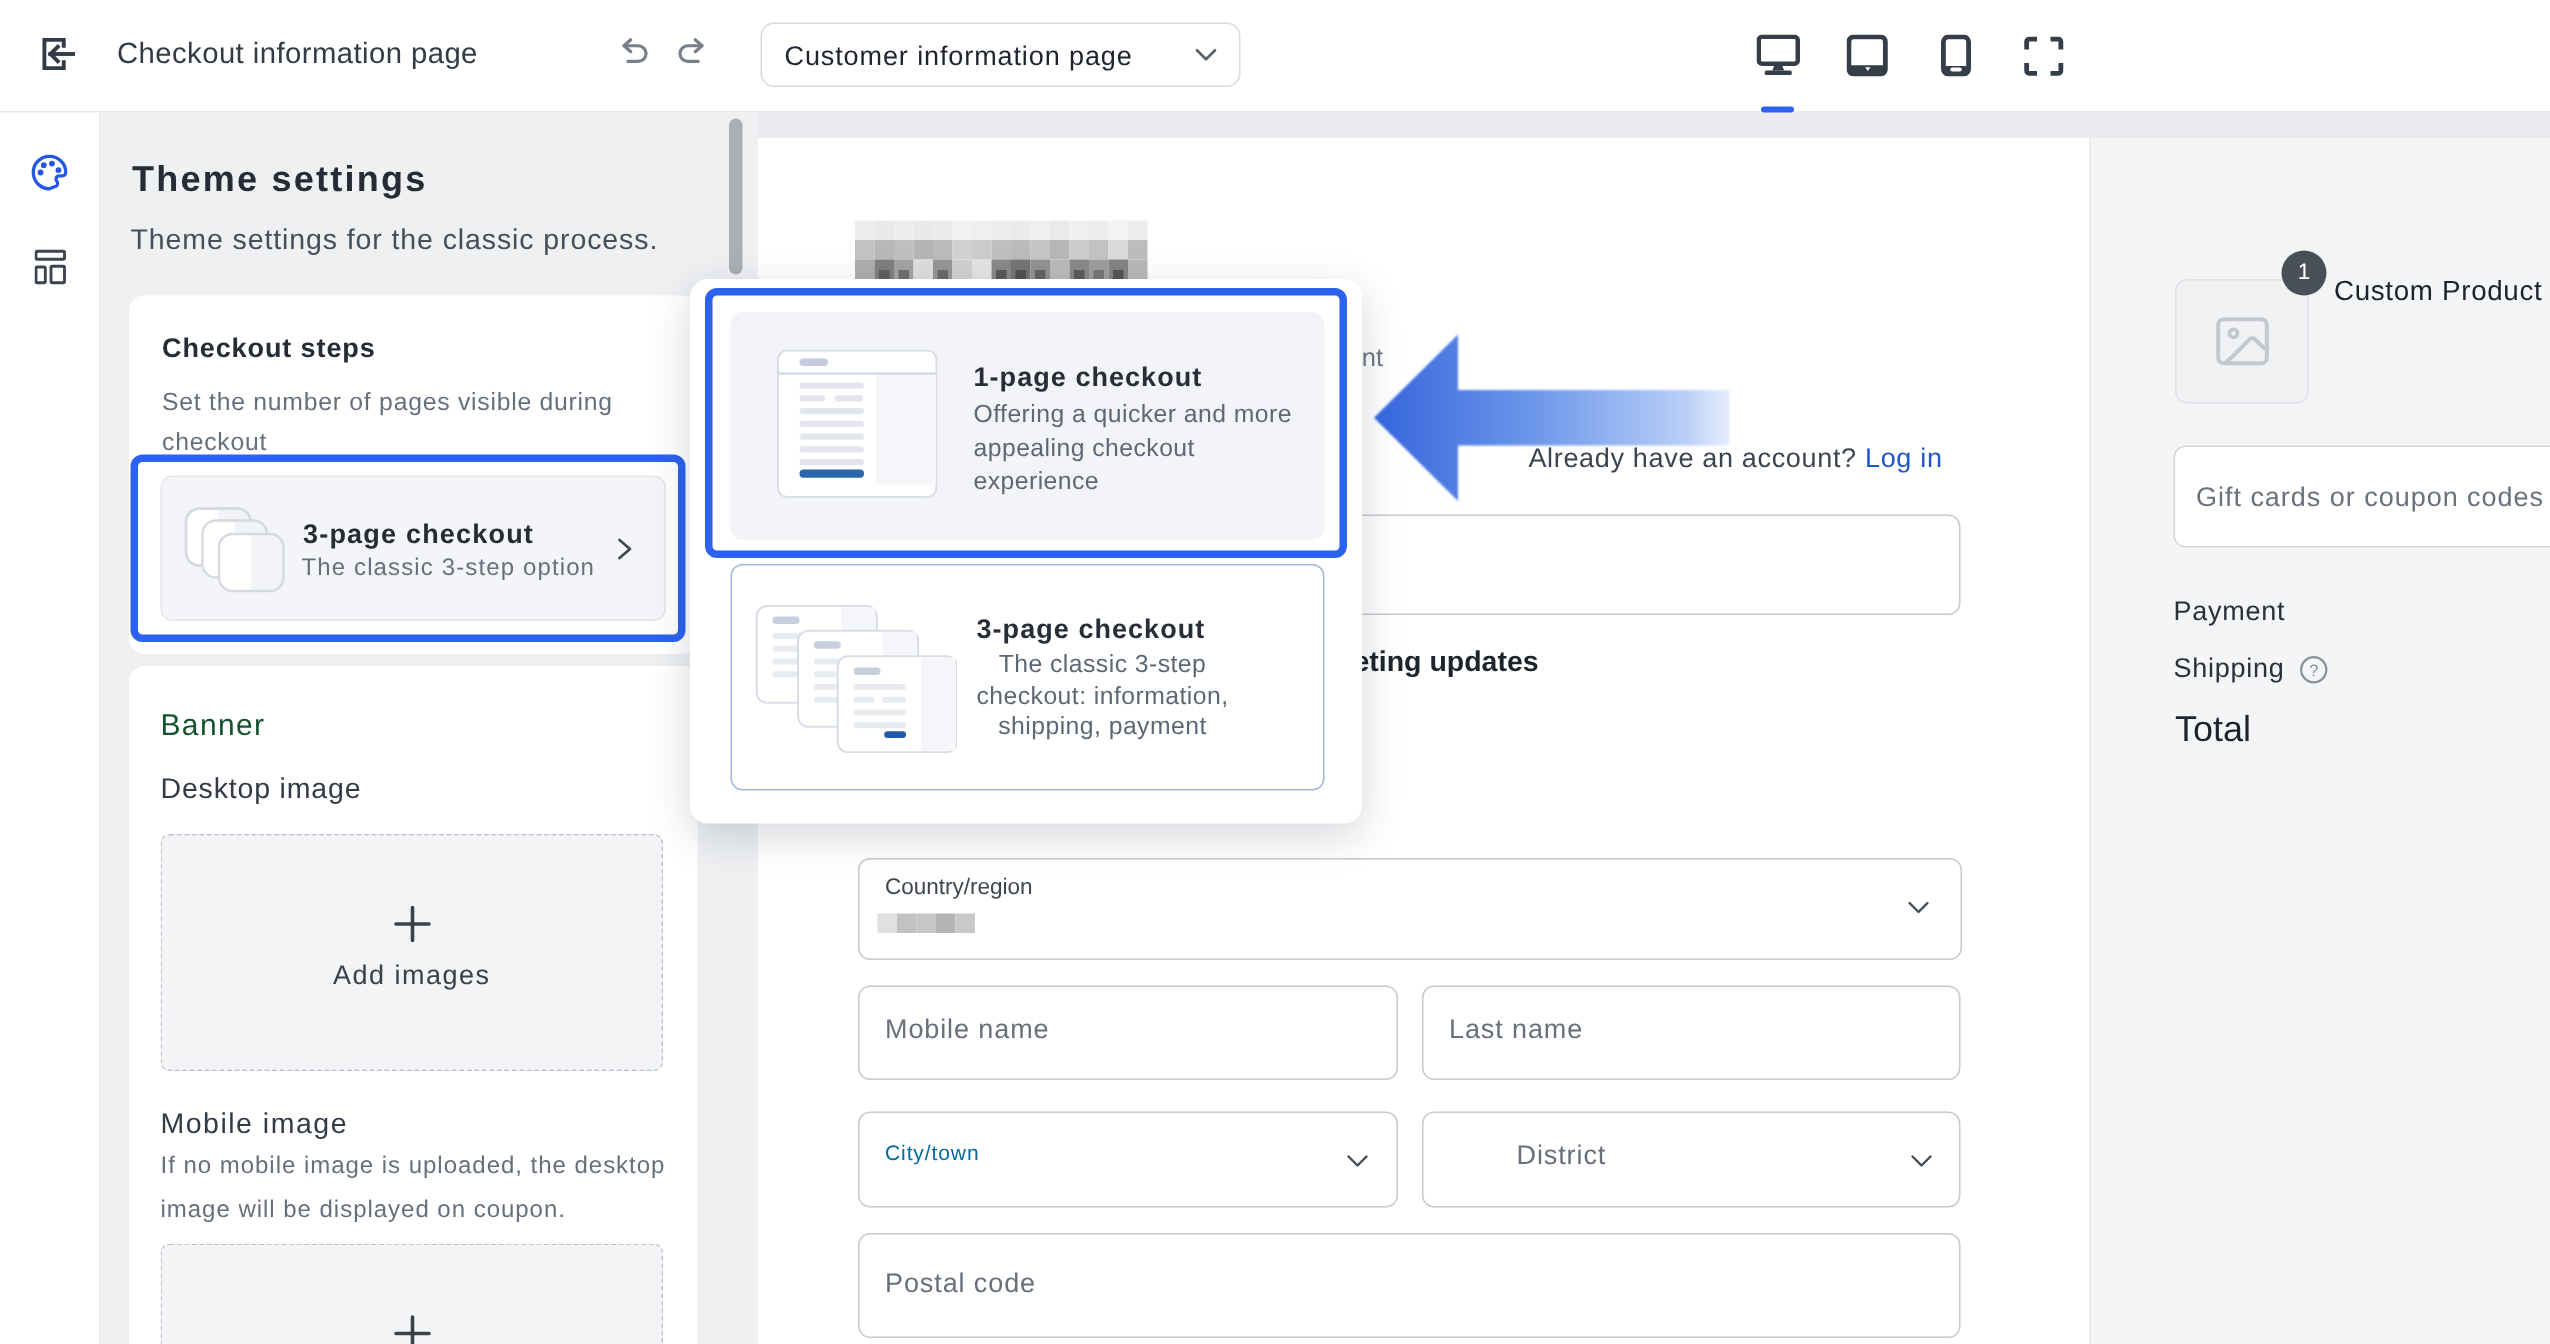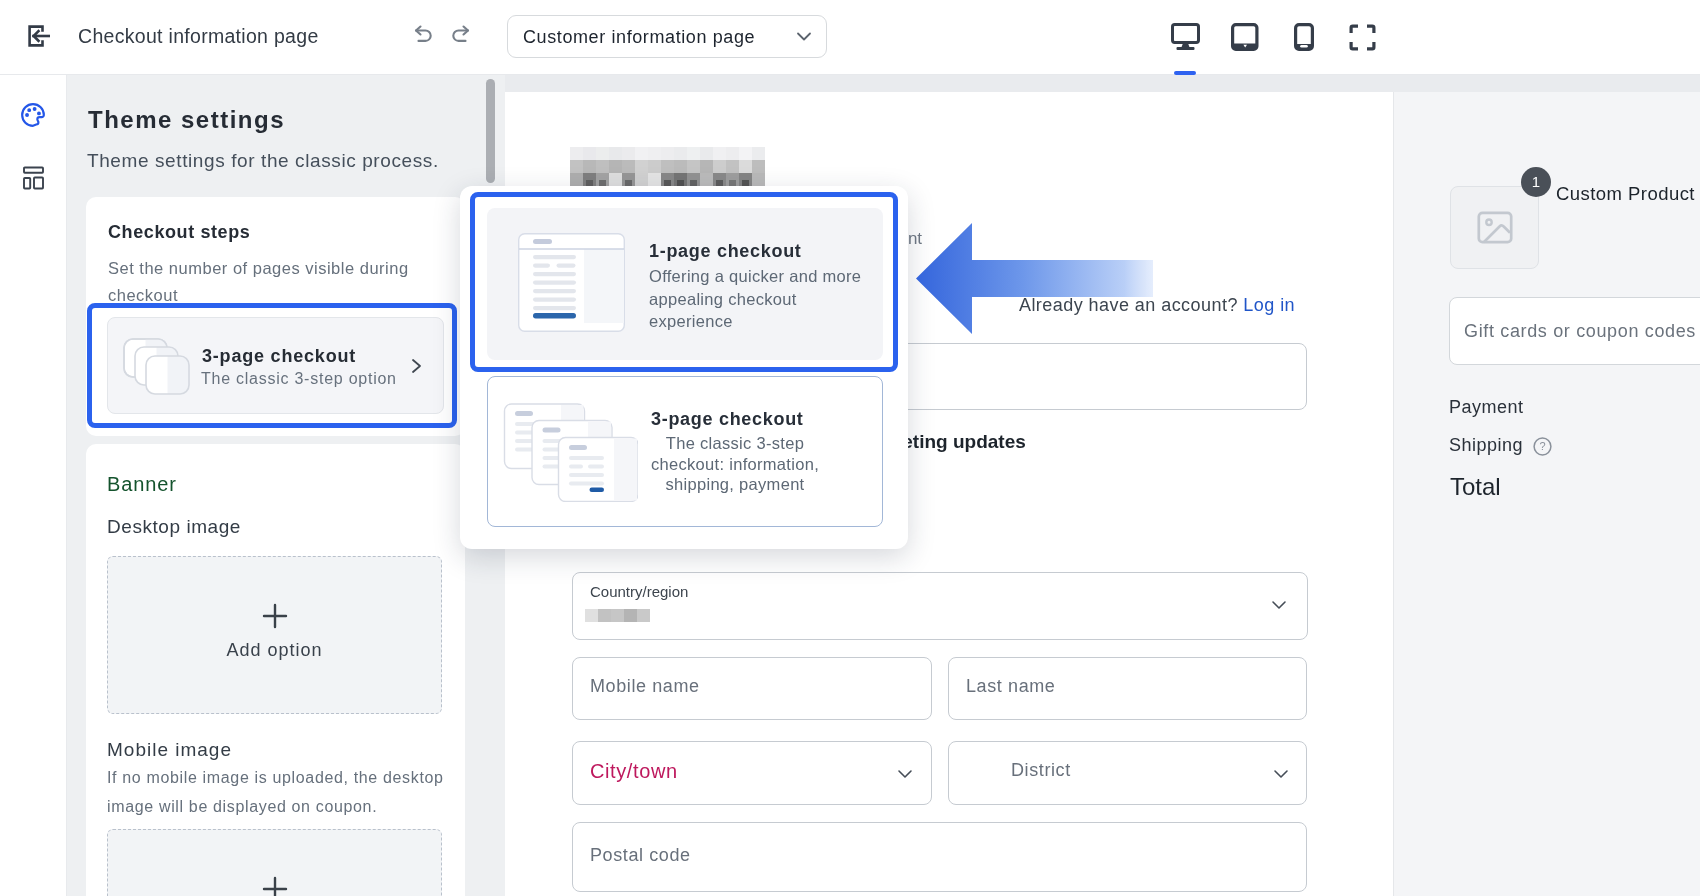--- a/index.html
+++ b/index.html
@@ -91,21 +91,21 @@
 <svg class="abs" style="left:1270px;top:598px;" width="18" height="14" viewBox="0 0 18 14">
     <path d="M3 4 L9 10 L15 4" fill="none" stroke="#454d57" stroke-width="1.6" stroke-linecap="round" stroke-linejoin="round"></path>
   </svg>
 
 <div class="abs" style="left:572px;top:657px;width:360px;height:63px;border:1px solid #c6cbd1;border-radius:8px;background:#fff;"></div>
 <div class="abs" style="left:590px;top:676px;font-size:18px;letter-spacing:0.6px;color:#68707b;">Mobile name</div>
 <div class="abs" style="left:948px;top:657px;width:359px;height:63px;border:1px solid #c6cbd1;border-radius:8px;background:#fff;"></div>
 <div class="abs" style="left:966px;top:676px;font-size:18px;letter-spacing:0.6px;color:#68707b;">Last name</div>
 
 <div class="abs" style="left:572px;top:741px;width:360px;height:64px;border:1px solid #c6cbd1;border-radius:8px;background:#fff;"></div>
-<div class="abs" style="left:590px;top:760px;font-size:20px;letter-spacing:0.6px;color:#be185d;">City/town</div>
+<div class="abs" style="left:590px;top:760px;font-size:14px;letter-spacing:0.6px;color:#0369a1;">City/town</div>
 <svg class="abs" style="left:896px;top:767px;" width="18" height="14" viewBox="0 0 18 14">
     <path d="M3 4 L9 10 L15 4" fill="none" stroke="#454d57" stroke-width="1.6" stroke-linecap="round" stroke-linejoin="round"></path>
   </svg>
 <div class="abs" style="left:948px;top:741px;width:359px;height:64px;border:1px solid #c6cbd1;border-radius:8px;background:#fff;"></div>
 <div class="abs" style="left:966px;top:760px;font-size:18px;letter-spacing:0.6px;color:#68707b;margin-left:45px;">District</div>
 <svg class="abs" style="left:1272px;top:767px;" width="18" height="14" viewBox="0 0 18 14">
     <path d="M3 4 L9 10 L15 4" fill="none" stroke="#454d57" stroke-width="1.6" stroke-linecap="round" stroke-linejoin="round"></path>
   </svg>
 
 <div class="abs" style="left:572px;top:822px;width:735px;height:70px;border:1px solid #c6cbd1;border-radius:8px;background:#fff;"></div>
@@ -171,21 +171,21 @@
     <path d="M4 2 L11 8 L4 14" fill="none" stroke="#3f4750" stroke-width="1.8" stroke-linecap="round" stroke-linejoin="round"></path>
   </svg>
 
 <div class="abs" style="left:86px;top:444px;width:379px;height:470px;background:#fff;border-radius:10px;"></div>
 <div class="abs" style="left:107px;top:473px;font-size:20px;letter-spacing:0.9px;font-weight:400;color:#14532d;">Banner</div>
 <div class="abs" style="left:107px;top:516px;font-size:19px;letter-spacing:0.55px;color:#333c46;">Desktop image</div>
 <div class="abs" style="left:107px;top:556px;width:335px;height:158px;background:#f2f4f6;border:1.5px dashed #b9c1cc;border-radius:6px;"></div>
 <svg class="abs" style="left:261px;top:602px;" width="28" height="28" viewBox="0 0 28 28">
     <path d="M14 3 V25 M3 14 H25" stroke="#3a4149" stroke-width="2.4" stroke-linecap="round"></path>
   </svg>
-<div class="abs" style="left:107px;top:640px;width:335px;text-align:center;font-size:18px;letter-spacing:1px;color:#39414b;">Add option</div>
+<div class="abs" style="left:107px;top:640px;width:335px;text-align:center;font-size:18px;letter-spacing:1px;color:#39414b;">Add images</div>
 <div class="abs" style="left:107px;top:739px;font-size:19px;letter-spacing:1px;color:#333c46;">Mobile image</div>
 <div class="abs" style="left:107px;top:763px;width:352px;font-size:16px;letter-spacing:0.65px;line-height:29px;color:#66707c;">If no mobile image is uploaded, the desktop image will be displayed on coupon.</div>
 <div class="abs" style="left:107px;top:829px;width:335px;height:158px;background:#f2f4f6;border:1.5px dashed #b9c1cc;border-radius:6px;"></div>
 <svg class="abs" style="left:261px;top:875px;" width="28" height="28" viewBox="0 0 28 28">
     <path d="M14 3 V25 M3 14 H25" stroke="#3a4149" stroke-width="2.4" stroke-linecap="round"></path>
   </svg>
 
 <div class="abs" style="left:486px;top:79px;width:9px;height:104px;background:#abaeb3;border-radius:5px;"></div>
 
 <div class="abs" style="left:460px;top:186px;width:448px;height:363px;background:#fff;border-radius:12px;box-shadow:0 8px 28px rgba(30,40,60,0.18);"></div>

